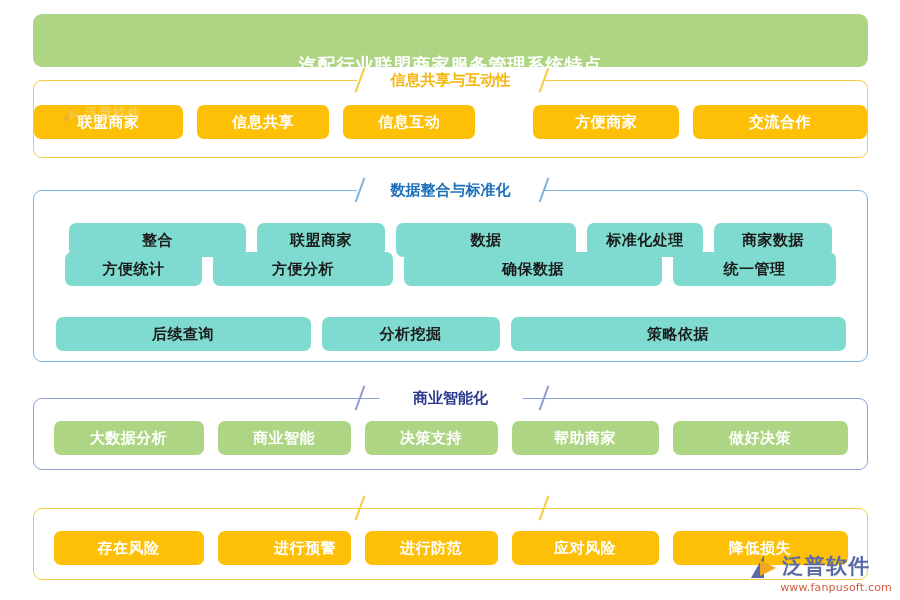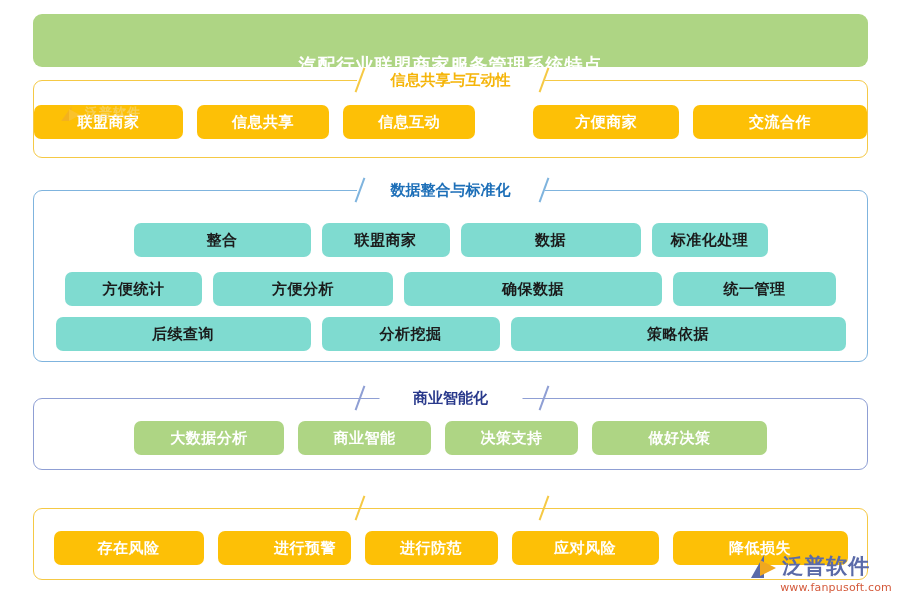--- a/index.html
+++ b/index.html
@@ -256,42 +256,44 @@
 
   <div class="section" id="section-2">
     <span class="slash left"></span>
     <span class="slash right"></span>
     <div class="panel-title">数据整合与标准化</div>
     <div class="chip-row" id="s2r0" style="top: 32px; gap: 11px;">
         <div class="chip chip-teal" style="width: 177px;">整合</div>
         <div class="chip chip-teal" style="width: 128px;">联盟商家</div>
         <div class="chip chip-teal" style="width: 180px;">数据</div>
         <div class="chip chip-teal" style="width: 116px;">标准化处理</div>
-      </div>
-    <div class="chip-row" id="s2r1" style="top: 81px; gap: 11px;">
+        <div class="chip chip-teal" style="width: 118px;">商家数据</div>
+      </div>
+    <div class="chip-row" id="s2r1" style="top: 61px; gap: 11px;">
         <div class="chip chip-teal" style="width: 137px;">方便统计</div>
         <div class="chip chip-teal" style="width: 180px;">方便分析</div>
         <div class="chip chip-teal" style="width: 258px;">确保数据</div>
         <div class="chip chip-teal" style="width: 163px;">统一管理</div>
       </div>
     <div class="chip-row" id="s2r2" style="top: 126px; gap: 11px;">
         <div class="chip chip-teal" style="width: 255px;">后续查询</div>
         <div class="chip chip-teal" style="width: 178px;">分析挖掘</div>
         <div class="chip chip-teal" style="width: 335px;">策略依据</div>
       </div>
   </div>
 
   <div class="section" id="section-3">
     <span class="slash left"></span>
     <span class="slash right"></span>
     <div class="panel-title">商业智能化</div>
     <div class="chip-row" id="s3r0" style="top: 22px; gap: 14px;">
         <div class="chip chip-green" style="width: 150px;">大数据分析</div>
         <div class="chip chip-green" style="width: 133px;">商业智能</div>
         <div class="chip chip-green" style="width: 133px;">决策支持</div>
+        <div class="chip chip-green" style="width: 147px;">帮助商家</div>
         <div class="chip chip-green" style="width: 175px;">做好决策</div>
       </div>
   </div>
 
   <div class="section" id="section-4">
     <span class="slash left"></span>
     <span class="slash right"></span>
     <div class="chip-row" id="s4r0" style="top: 22px; gap: 14px;">
         <div class="chip chip-yellow" style="width: 150px;">存在风险</div>
         <div class="chip chip-yellow" style="width: 133px; padding-left: 42px;">进行预警</div>

